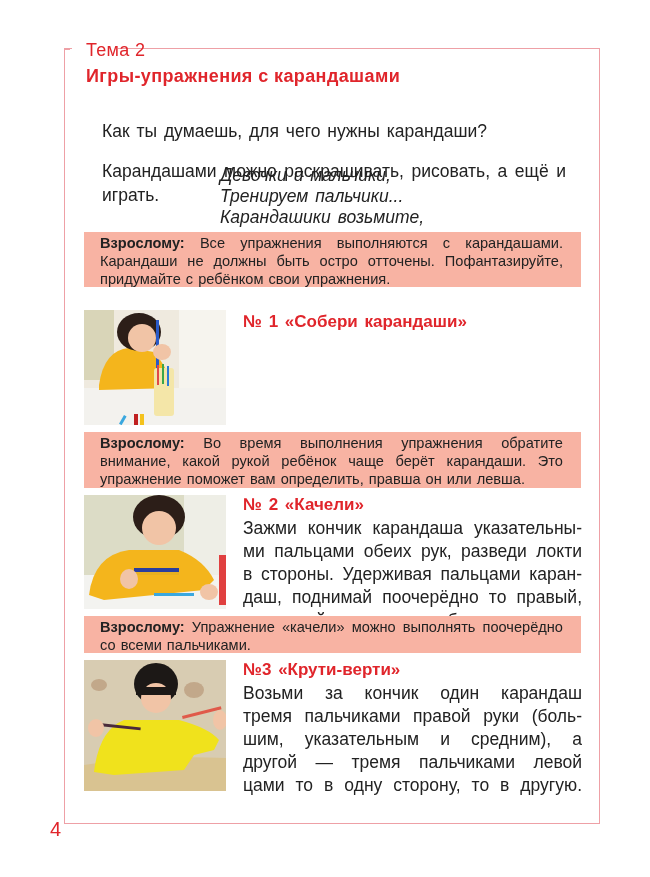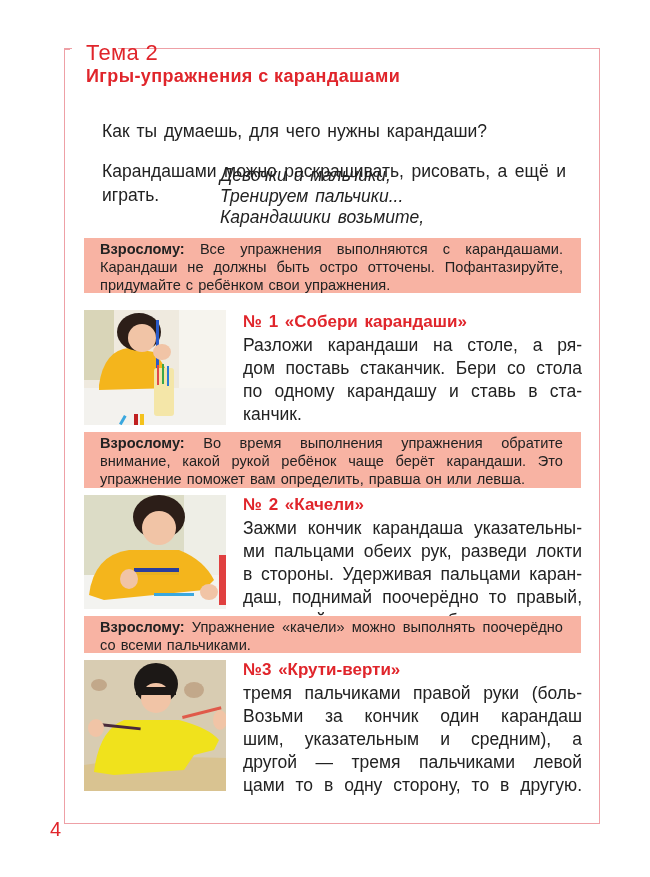--- a/index.html
+++ b/index.html
@@ -4,33 +4,33 @@
 <style>
   html, body { margin: 0; padding: 0; background: #ffffff; }
   body { width: 650px; height: 877px; position: relative; overflow: hidden;
          font-family: "Liberation Sans", "DejaVu Sans", sans-serif; color: #222; }
 
   .frame { position: absolute; left: 64px; top: 48px; width: 536px; height: 776px;
            border: 1.5px solid #eea0a6; box-sizing: border-box; }
   .frame-gap { position: absolute; left: 72px; top: 44px; width: 46px; height: 8px; background: #fff; }
   .frame-tick { position: absolute; left: 64px; top: 48px; width: 6px; height: 1.5px; background: #eea0a6; }
 
-  .topic-label { position: absolute; left: 86px; top: 40px; font-size: 22px; color: #e0252b; letter-spacing: 0.3px; }
+  .topic-label { position: absolute; left: 86px; top: 40px; font-size: 18px; color: #e0252b; letter-spacing: 0.3px; }
   .page-title { position: absolute; left: 86px; top: 66px; font-size: 18px; font-weight: bold; color: #e0252b; letter-spacing: 0.4px; }
 
   .intro { position: absolute; left: 86px; top: 103px; width: 496px; font-size: 17.5px; line-height: 24px; color: #222; text-align: justify; word-spacing: 2px; }
   .intro p { margin: 16px; }
 
   .poem { position: absolute; left: 220px; top: 165px; font-size: 17.5px; line-height: 21px; color: #222; word-spacing: 2px; }
   .poem div { white-space: nowrap; font-style: italic; }
 
   .adult-box { position: absolute; left: 84px; width: 497px; background: #f8b3a3; box-sizing: border-box;
                padding: 3px 18px 3px 16px; font-size: 14.6px; line-height: 17.8px; color: #222; text-align: justify; word-spacing: 1px; }
   .adult-box b { font-weight: bold; }
-  .box1 { top: 238px; height: 55px; }
+  .box1 { top: 232px; height: 55px; }
   .box2 { top: 432px; height: 56px; }
   .box3 { top: 616px; height: 37px; }
 
   .photo { position: absolute; left: 84px; width: 142px; overflow: hidden; }
   .photo1 { top: 310px; height: 115px; }
   .photo2 { top: 495px; height: 114px; }
   .photo3 { top: 660px; height: 131px; }
   .photo svg { display: block; width: 100%; height: 100%; }
 
   .exercise { position: absolute; left: 243px; width: 339px; }
@@ -85,26 +85,20 @@
     <rect x="73" y="55" width="2" height="20" fill="#e24848"></rect>
     <rect x="78" y="54" width="2" height="20" fill="#3ba74a"></rect>
     <rect x="83" y="56" width="2" height="20" fill="#2a7bd8"></rect>
     <rect x="40" y="105" width="3" height="10" fill="#3aa8df" transform="rotate(30 40 105)"></rect>
     <rect x="50" y="104" width="4" height="11" fill="#c02020"></rect>
     <rect x="56" y="104" width="4" height="11" fill="#f4c21c"></rect>
   </svg>
 </div>
 <div class="exercise ex1">
   <div class="ex-title">№ 1 «Собери карандаши»</div>
-  <div class="ex-text">
-    <div>Разложи карандаши на столе, а ря-</div>
-    <div>дом поставь стаканчик. Бери со стола</div>
-    <div>по одному карандашу и ставь в ста-</div>
-    <div class="last">канчик.</div>
-  </div>
 </div>
 
 <div class="adult-box box2">
   <b>Взрослому:</b>
   <span>Во время выполнения упражнения обратите внимание, какой рукой ребёнок чаще берёт карандаши. Это упражнение поможет вам определить, правша он или левша.</span>
 </div>
 
 <div class="photo photo2">
   <svg viewBox="0 0 142 114" preserveAspectRatio="none">
     <rect width="142" height="114" fill="#dcdcc6"></rect>
@@ -149,21 +143,21 @@
     <rect x="52" y="27" width="40" height="8" fill="#1c1816"></rect>
     <rect x="15" y="63" width="42" height="3" fill="#4a2a3a" transform="rotate(6 15 63)"></rect>
     <rect x="98" y="56" width="40" height="3" fill="#e05a4a" transform="rotate(-14 98 56)"></rect>
     <ellipse cx="12" cy="68" rx="8" ry="9" fill="#f1c4a6"></ellipse>
     <ellipse cx="136" cy="60" rx="7" ry="10" fill="#f1c4a6"></ellipse>
   </svg>
 </div>
 <div class="exercise ex3">
   <div class="ex-title">№3 «Крути-верти»</div>
   <div class="ex-text">
+    <div>Возьми за кончик один карандаш</div>
     <div>тремя пальчиками правой руки (боль-</div>
-    <div>Возьми за кончик один карандаш</div>
     <div>шим, указательным и средним), а</div>
     <div>другой — тремя пальчиками левой</div>
     <div>цами то в одну сторону, то в другую.</div>
   </div>
 </div>
 
 <div class="page-number">4</div>
 
 </body></html>

